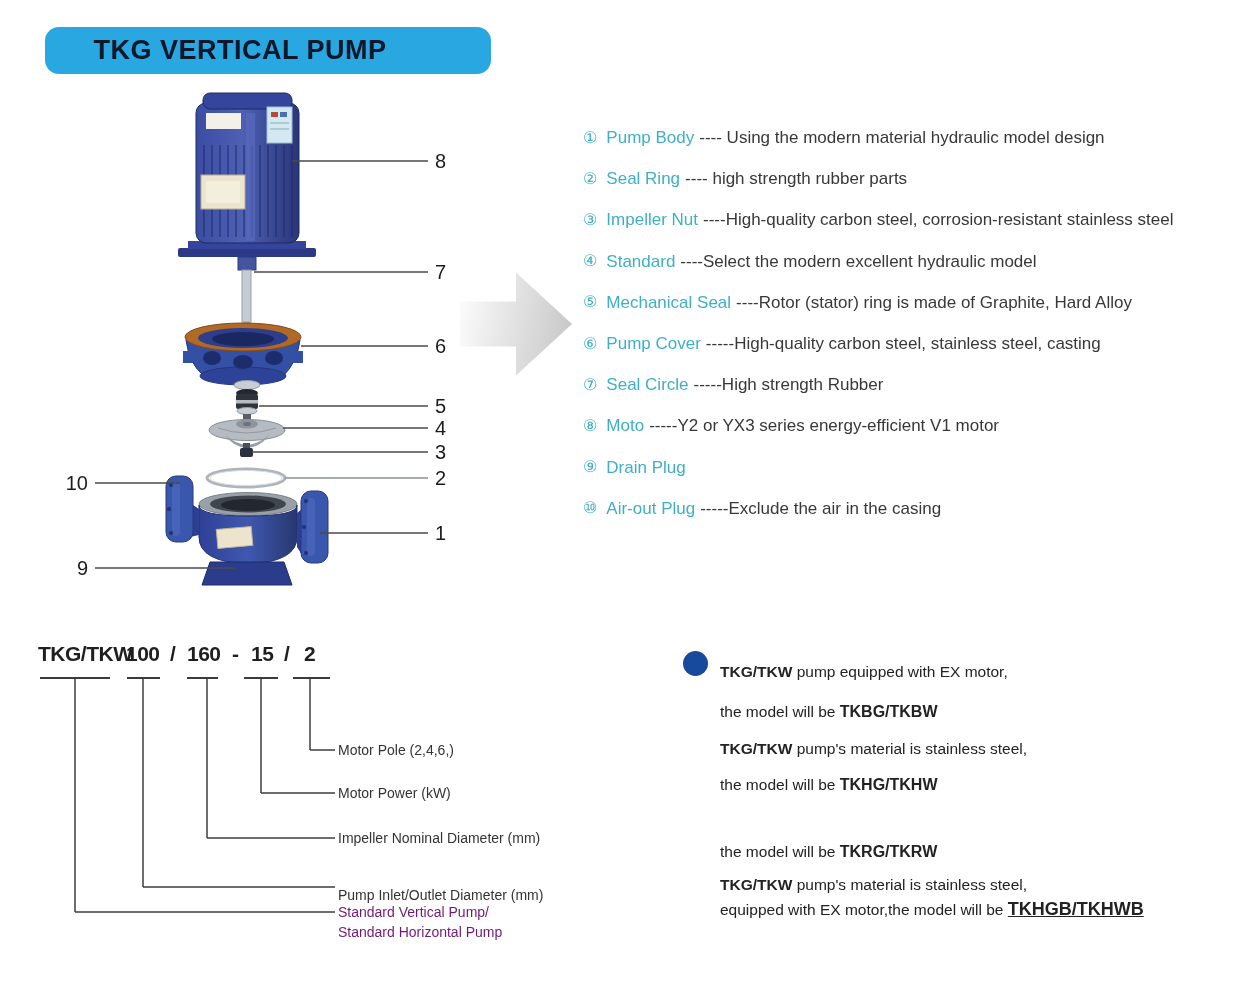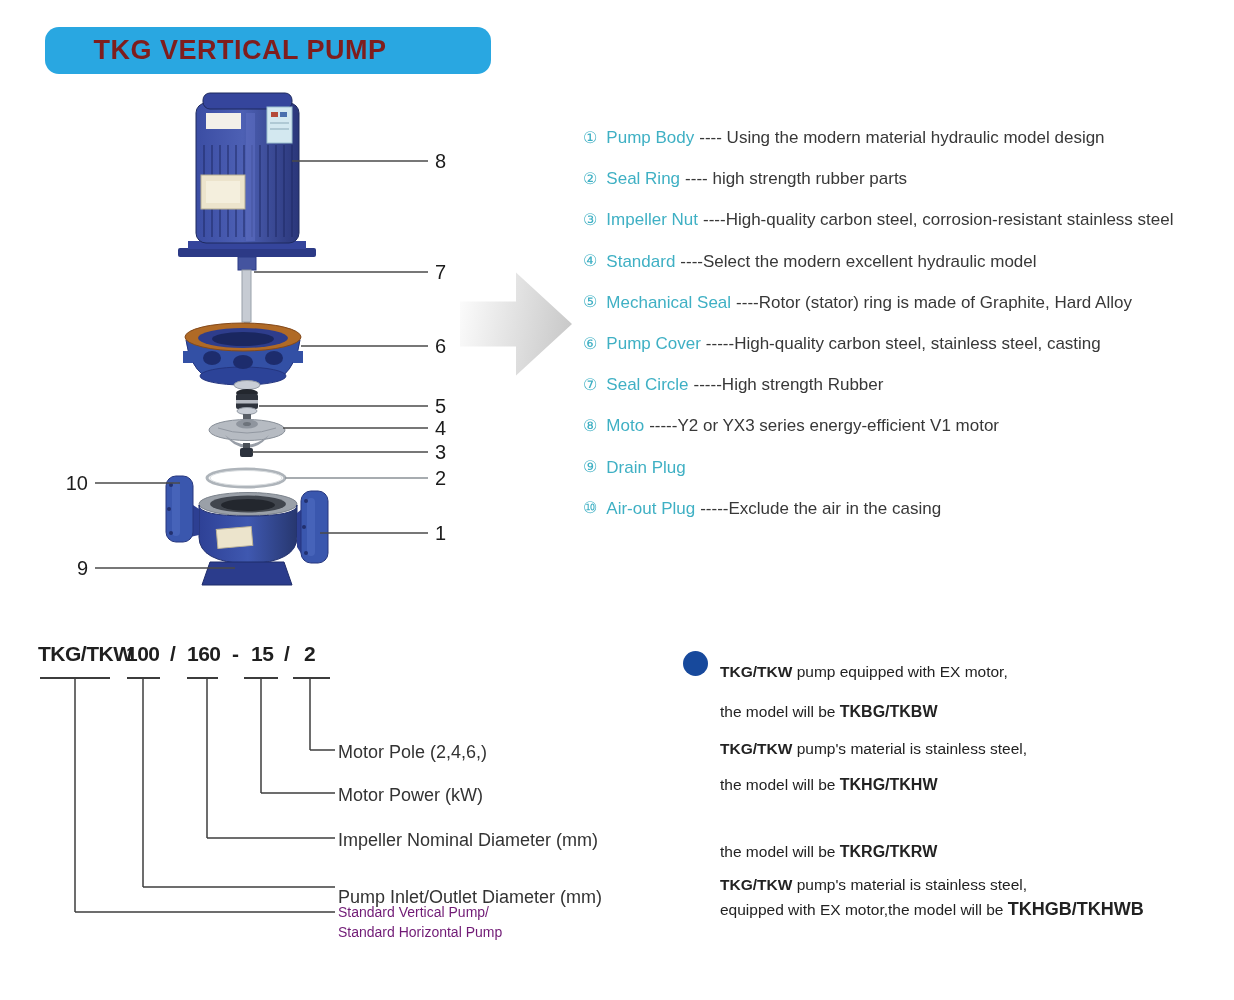--- a/index.html
+++ b/index.html
@@ -2,21 +2,21 @@
 <html><head>
 <meta charset="utf-8">
 <style>
   html,body{margin:0;padding:0;background:#fff;}
   .page{position:relative;width:1234px;height:1000px;background:#ffffff;
         font-family:"Liberation Sans",sans-serif;overflow:hidden;color:#333;}
 
   
   .banner{position:absolute;left:45px;top:27px;width:446px;height:47px;
           background:#29a7e1;border-radius:14px;display:flex;align-items:center;justify-content:center;}
-  .banner span{color:#7f1d1d;font-weight:bold;font-size:27px;transform:translateX(-28px);letter-spacing:.5px;}
+  .banner span{color:#0f172a;font-weight:bold;font-size:27px;transform:translateX(-28px);letter-spacing:.5px;}
 
   
   .pump-svg{position:absolute;left:40px;top:85px;}
   .pump-svg text{font-family:"Liberation Sans",sans-serif;font-size:20px;fill:#1c1c1c;}
 
   
   .arrow{position:absolute;left:460px;top:268px;width:112px;height:112px;
          background:linear-gradient(100deg,#fbfbfb 5%,#c7c7c7 95%);
          clip-path:polygon(0 30%,50% 30%,50% 4%,100% 50%,50% 96%,50% 70%,0 70%);}
 
@@ -24,30 +24,30 @@
   .parts{position:absolute;left:583px;top:117px;}
   .prow{display:flex;align-items:center;height:41.2px;font-size:17px;line-height:1;white-space:pre;}
   .pnum{color:#3fb0c4;font-size:16px;margin-right:9px;}
   .pname{color:#3fb0c4;}
   .pdesc{color:#383838;margin-left:5px;}
 
   
   .model{position:absolute;left:30px;top:636px;width:560px;height:330px;}
   .mseg{position:absolute;top:6px;font-weight:bold;font-size:21px;color:#1f1f1f;letter-spacing:-0.5px;white-space:pre;}
   .mlines{position:absolute;left:0;top:0;}
-  .mlabel{position:absolute;left:308px;font-size:18px;color:#333;white-space:nowrap;}
+  .mlabel{position:absolute;left:308px;font-size:14px;color:#333;white-space:nowrap;}
   .mlabel-base{position:absolute;left:308px;top:266px;font-size:14px;color:#701a75;line-height:20px;white-space:nowrap;}
 
   
   .notes{position:absolute;left:683px;top:648px;width:510px;height:290px;}
   .nbullet{position:absolute;left:0;top:3px;width:25px;height:25px;border-radius:50%;background:#17499c;}
   .nline{position:absolute;left:37px;font-size:15.5px;color:#222;white-space:pre;line-height:20px;margin-top:10px;}
   .nbrand{font-weight:bold;}
   .ncode{font-weight:bold;font-size:16px;}
-  .ncode-lg{font-weight:bold;font-size:18px;}
+  .ncode-lg{font-weight:bold;font-size:18px;text-decoration:underline;}
 </style>
 </head>
 <body>
 
 <div class="page">
 
   <div class="banner">
     <span>TKG VERTICAL PUMP</span>
   </div>
 

